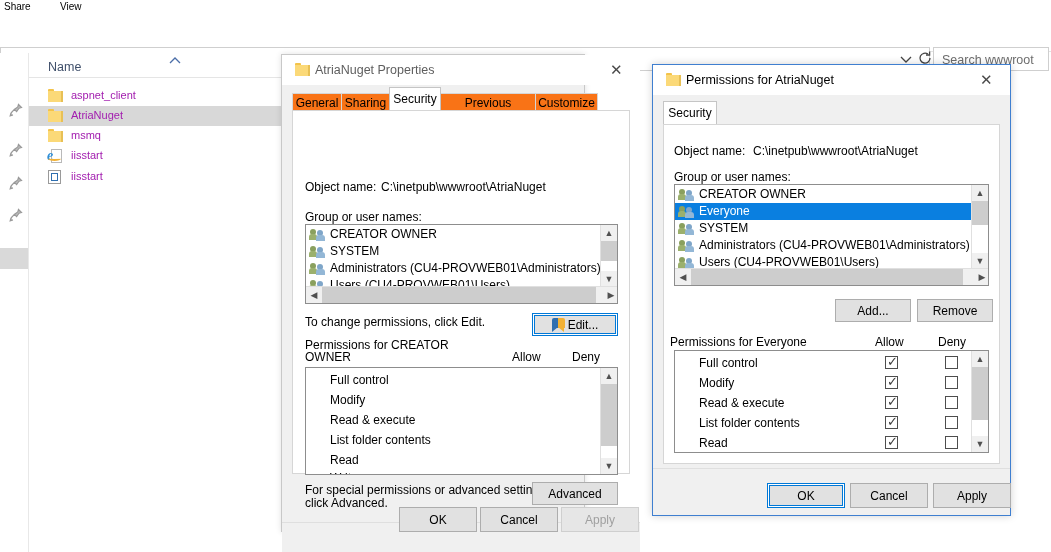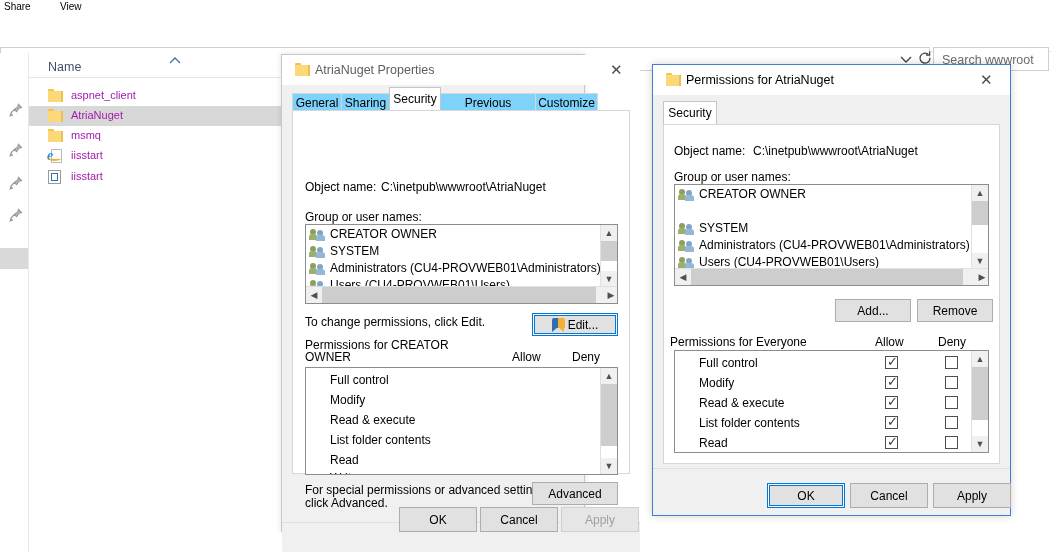--- a/index.html
+++ b/index.html
@@ -60,21 +60,21 @@
 
   
   .dlg { position:absolute; background:#f0f0f0; }
   .dlg-title { position:absolute; left:0; top:0; height:30px; background:#fff; }
   .dlg-title-ico { position:absolute; left:13px; top:8px; }
   .dlg-title-text { position:absolute; left:33px; top:8px; font-size:12.5px; white-space:nowrap; }
   .dlg-close { position:absolute; top:0; width:45px; height:30px; cursor:default; }
   .dlg-close span { position:absolute; left:15px; top:6px; font-size:15px; color:#4a4a4a; font-family:"DejaVu Sans", sans-serif; }
 
   .tabstrip { position:absolute; height:21px; }
-  .tabitem { position:absolute; top:4px; height:21px; border:1px solid #d6d6d6; border-bottom:none; background:#7dd3fc;
+  .tabitem { position:absolute; top:4px; height:21px; border:1px solid #d6d6d6; border-bottom:none; background:#f97316;
              font-size:12px; text-align:center; line-height:19px; color:#000; }
   .tabitem.active { background:#fff; height:23px; top:-2px; line-height:23px; border-color:#c5c5c5; z-index:3; }
 
   .panel { position:absolute; background:#fff; border:1px solid #d6d6d6; }
 
   .lbl { position:absolute; font-size:12px; color:#000; white-space:nowrap; }
 
   .listbox { position:absolute; background:#fff; border:1px solid #8d8d8d; overflow:hidden; }
   .lrow { position:absolute; left:0; height:17px; width:100%; }
   .lrow.sel { background:#0a7fe0; }
@@ -396,20 +396,29 @@
   <div class="listbox" style="left:21px; top:119px; width:315px; height:102px;">
     <div class="lrow" style="top:1px;">
       <div class="usr-ico">
           <div class="h1"></div>
           <div class="b1"></div>
           <div class="h2"></div>
           <div class="b2"></div>
         </div>
       <div class="ltext">CREATOR OWNER</div>
     </div>
+    <div class="lrow sel" style="top:18px;">
+      <div class="usr-ico">
+          <div class="h1"></div>
+          <div class="b1"></div>
+          <div class="h2"></div>
+          <div class="b2"></div>
+        </div>
+      <div class="ltext">Everyone</div>
+    </div>
     <div class="lrow" style="top:35px;">
       <div class="usr-ico">
           <div class="h1"></div>
           <div class="b1"></div>
           <div class="h2"></div>
           <div class="b2"></div>
         </div>
       <div class="ltext">SYSTEM</div>
     </div>
     <div class="lrow" style="top:52px;">

